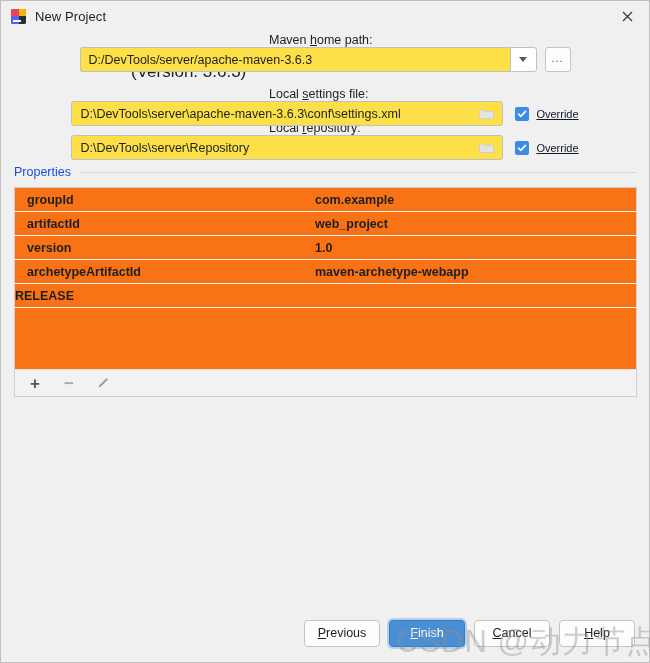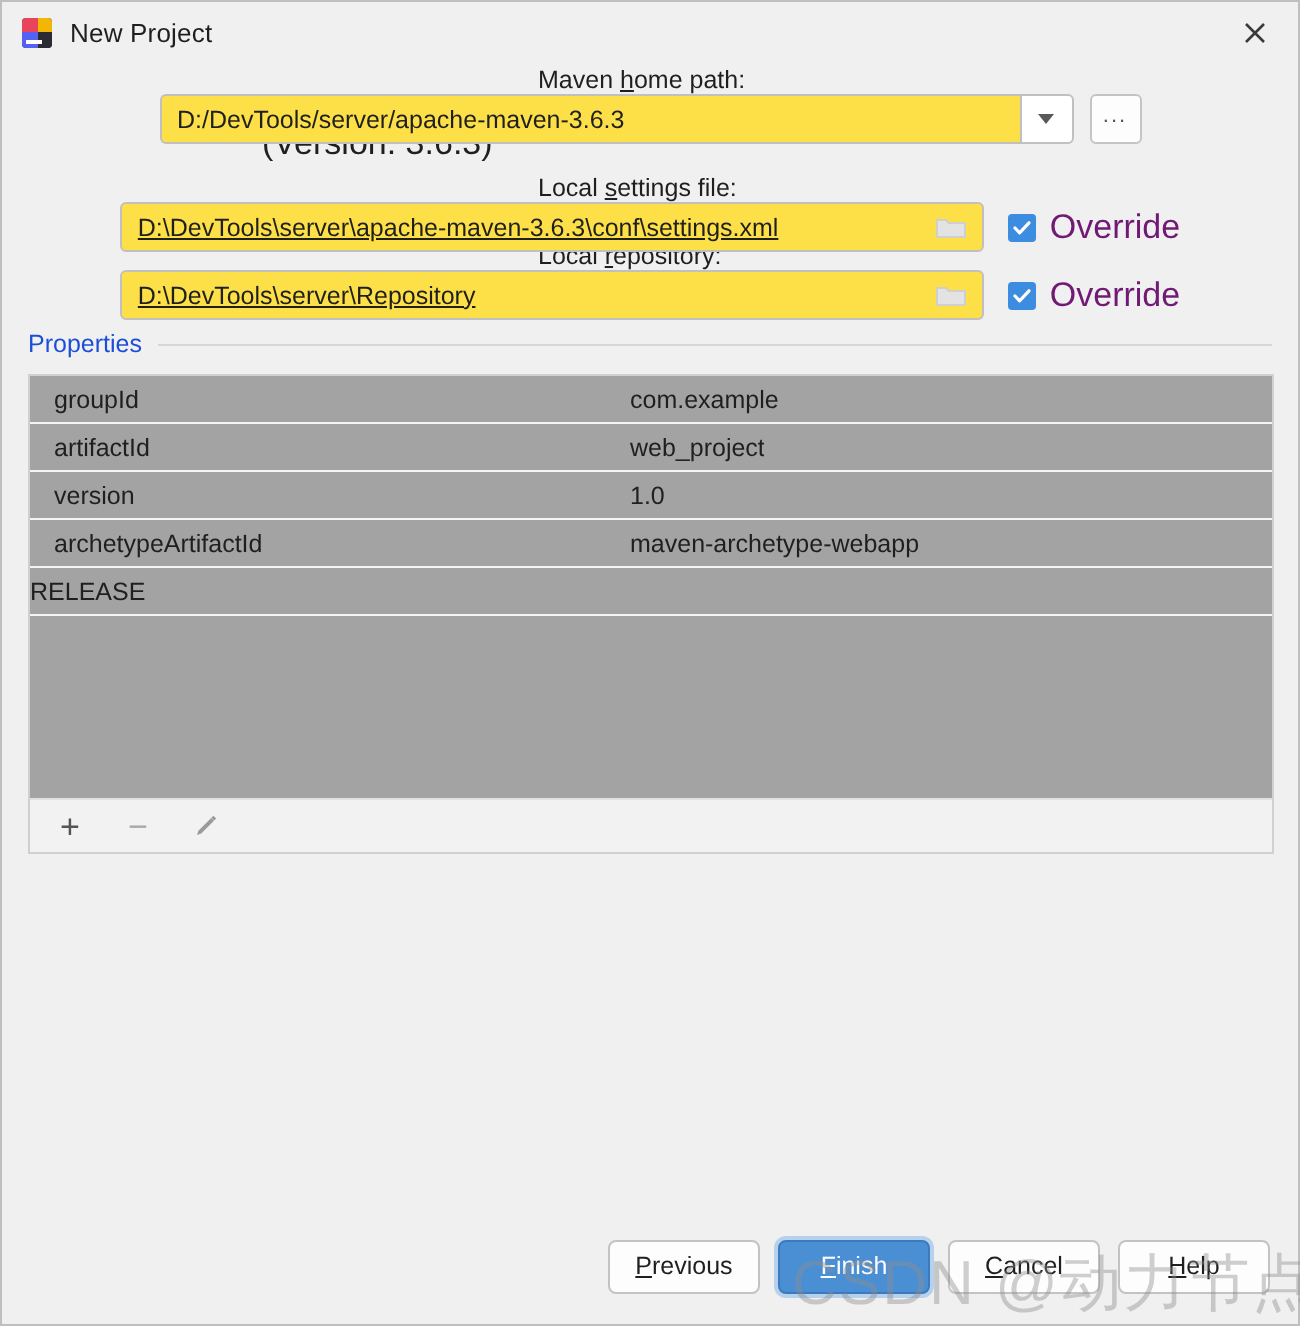--- a/index.html
+++ b/index.html
@@ -165,21 +165,20 @@
   .version-text {
     font-size: 17px;
     color: #1f1f1f;
     padding-left: 5px;
   }
 
   .textfield.path {
     width: 432px;
     position: relative;
     padding-right: 30px;
-    text-decoration: underline;
   }
   .folder-icon {
     position: absolute;
     right: 8px;
     top: 50%;
     transform: translateY(-50%);
     width: 15px;
     height: 12px;
   }
 
@@ -192,21 +191,21 @@
     width: 14px;
     height: 14px;
     border-radius: 2px;
     background: #3c8ce0;
     display: flex;
     align-items: center;
     justify-content: center;
     margin-right: 7px;
   }
   .checkbox svg { display: block; }
-  .override-label { font-size: 17px; color: #701a75; }
+  .override-label { font-size: 11px; color: #0f172a; text-decoration: underline; }
 
   
   .section {
     margin-top: 17px;
     display: flex;
     align-items: center;
   }
   .section-title {
     font-size: 12.5px;
     color: #1d4ed8;
@@ -215,26 +214,27 @@
   }
   .section-line {
     flex: 1 1 auto;
     height: 1px;
     background: #d6d6d6;
   }
 
   .props-panel {
     margin-top: 8px;
     border: 1px solid #d0d0d0;
-    background: #a3a3a3;
+    background: #f97316;
     box-sizing: border-box;
     width: 623px;
-    height: 240px;
+    height: 210px;
     display: flex;
     flex-direction: column;
+    font-weight: bold;
   }
   .props-table {
     flex: 1 1 auto;
     overflow: hidden;
   }
   .prop-row {
     display: flex;
     height: 23px;
     align-items: center;
     border-bottom: 1px solid #f4f4f4;

